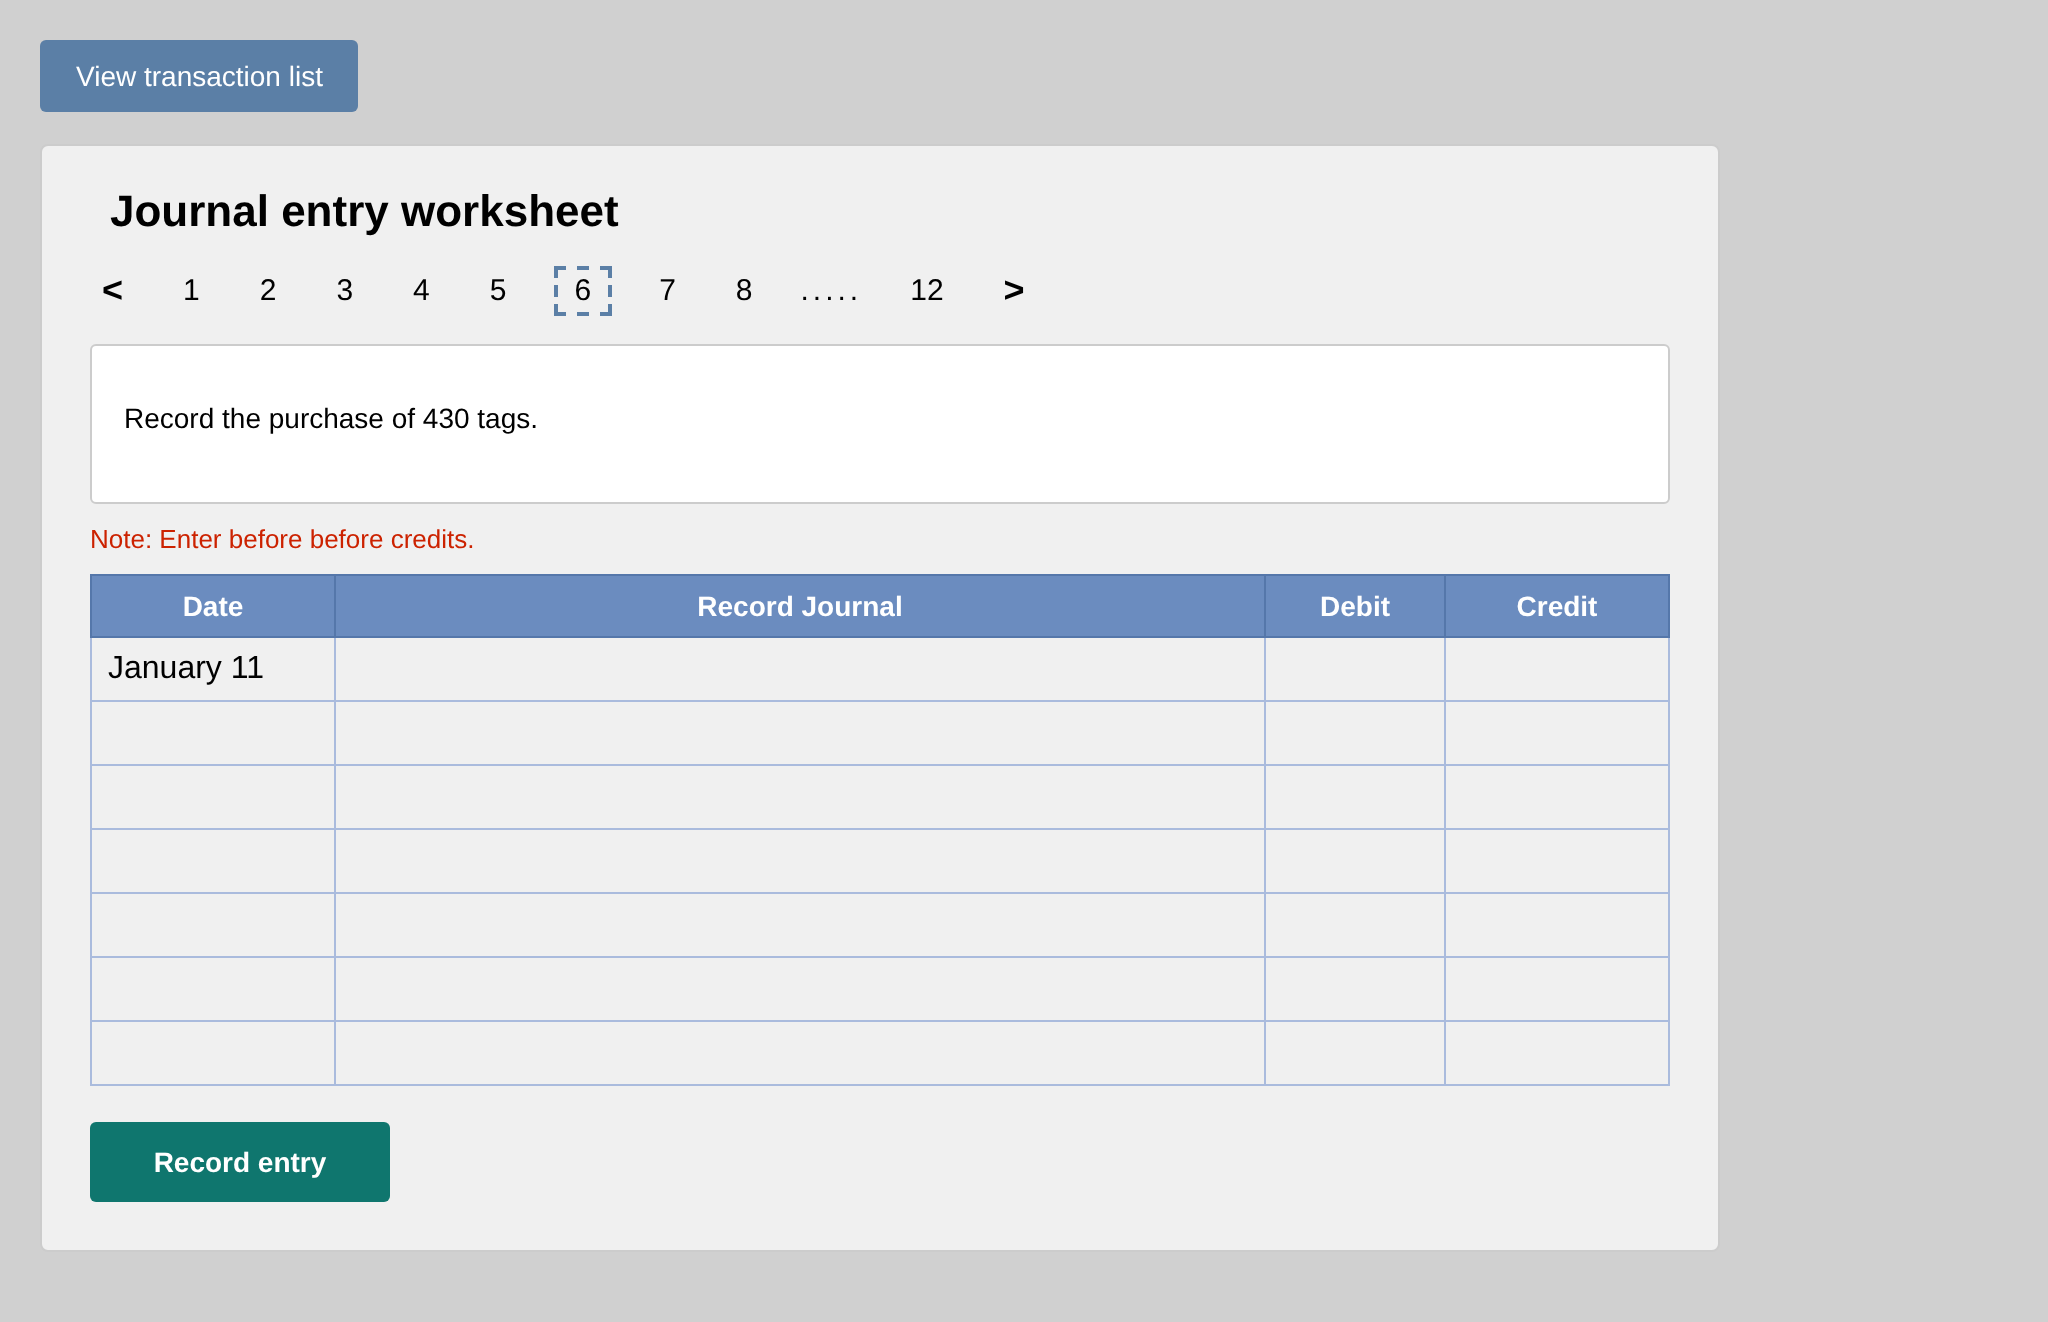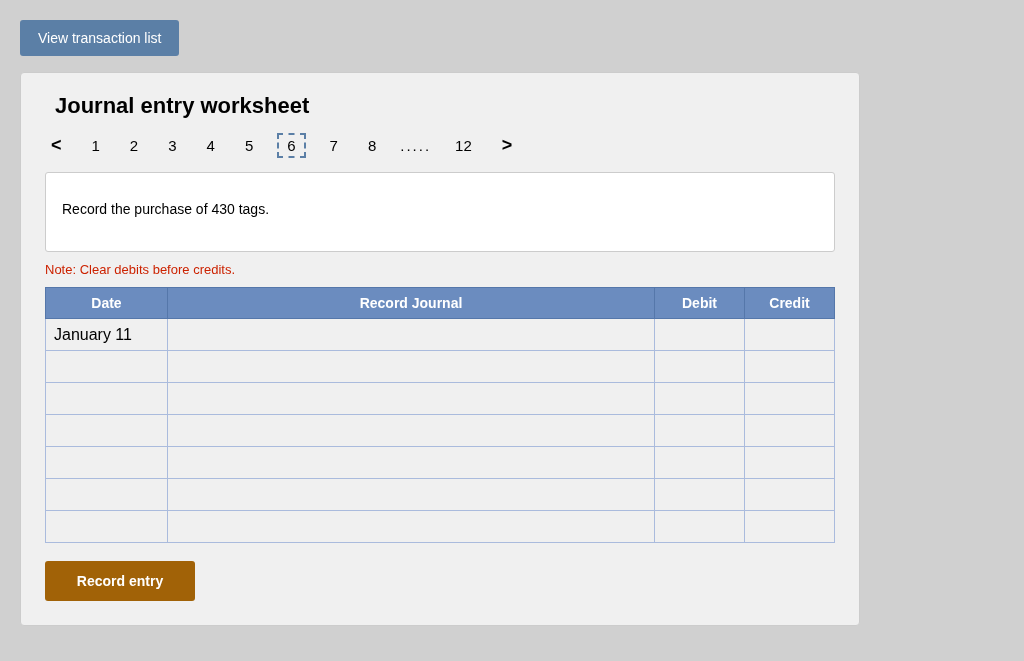--- a/index.html
+++ b/index.html
@@ -83,21 +83,21 @@
       background: #6b8cbf;
       color: white;
       font-weight: bold;
       padding: 7px 10px;
       border: 1px solid #5577aa;
       text-align: center;
     }
     thead tr th.date-col { width: 122px; }
     thead tr th.journal-col { }
     thead tr th.debit-col { width: 90px; }
-    thead tr th.credit-col { width: 90px; }
+    thead tr th.credit-col { width: 112px; }
     tbody tr td {
       border: 1px solid #aabbdd;
       padding: 0;
       height: 32px;
     }
     tbody tr td input {
       width: 100%;
       height: 100%;
       border: none;
       background: transparent;
@@ -109,21 +109,21 @@
       padding: 4px 8px;
       font-size: 16px;
     }
     .btn-row {
       display: flex;
       gap: 14px;
       align-items: center;
     }
     .btn-row .spacer { flex: 1; }
     .action-btn {
-      background: #a16207;
+      background: #0f766e;
       color: white;
       border: none;
       padding: 12px 22px;
       font-size: 14px;
       font-weight: bold;
       cursor: pointer;
       border-radius: 3px;
       min-width: 150px;
     }
   </style>
@@ -149,21 +149,21 @@
     <span class="page-num">8</span>
     <span class="ellipsis">.....</span>
     <span class="page-num">12</span>
     <button class="nav-arrow">&gt;</button>
   </div>
 
   <div class="description-box">
     <span>Record the purchase of 430 tags.</span>
   </div>
 
-  <div class="note-text">Note: Clear debits before credits.</div>
+  <div class="note-text">Note: Enter before before credits.</div>
 
   <table>
     <thead>
       <tr>
         <th class="date-col">Date</th>
         <th class="journal-col">Record Journal</th>
         <th class="debit-col">Debit</th>
         <th class="credit-col">Credit</th>
       </tr>
     </thead>

